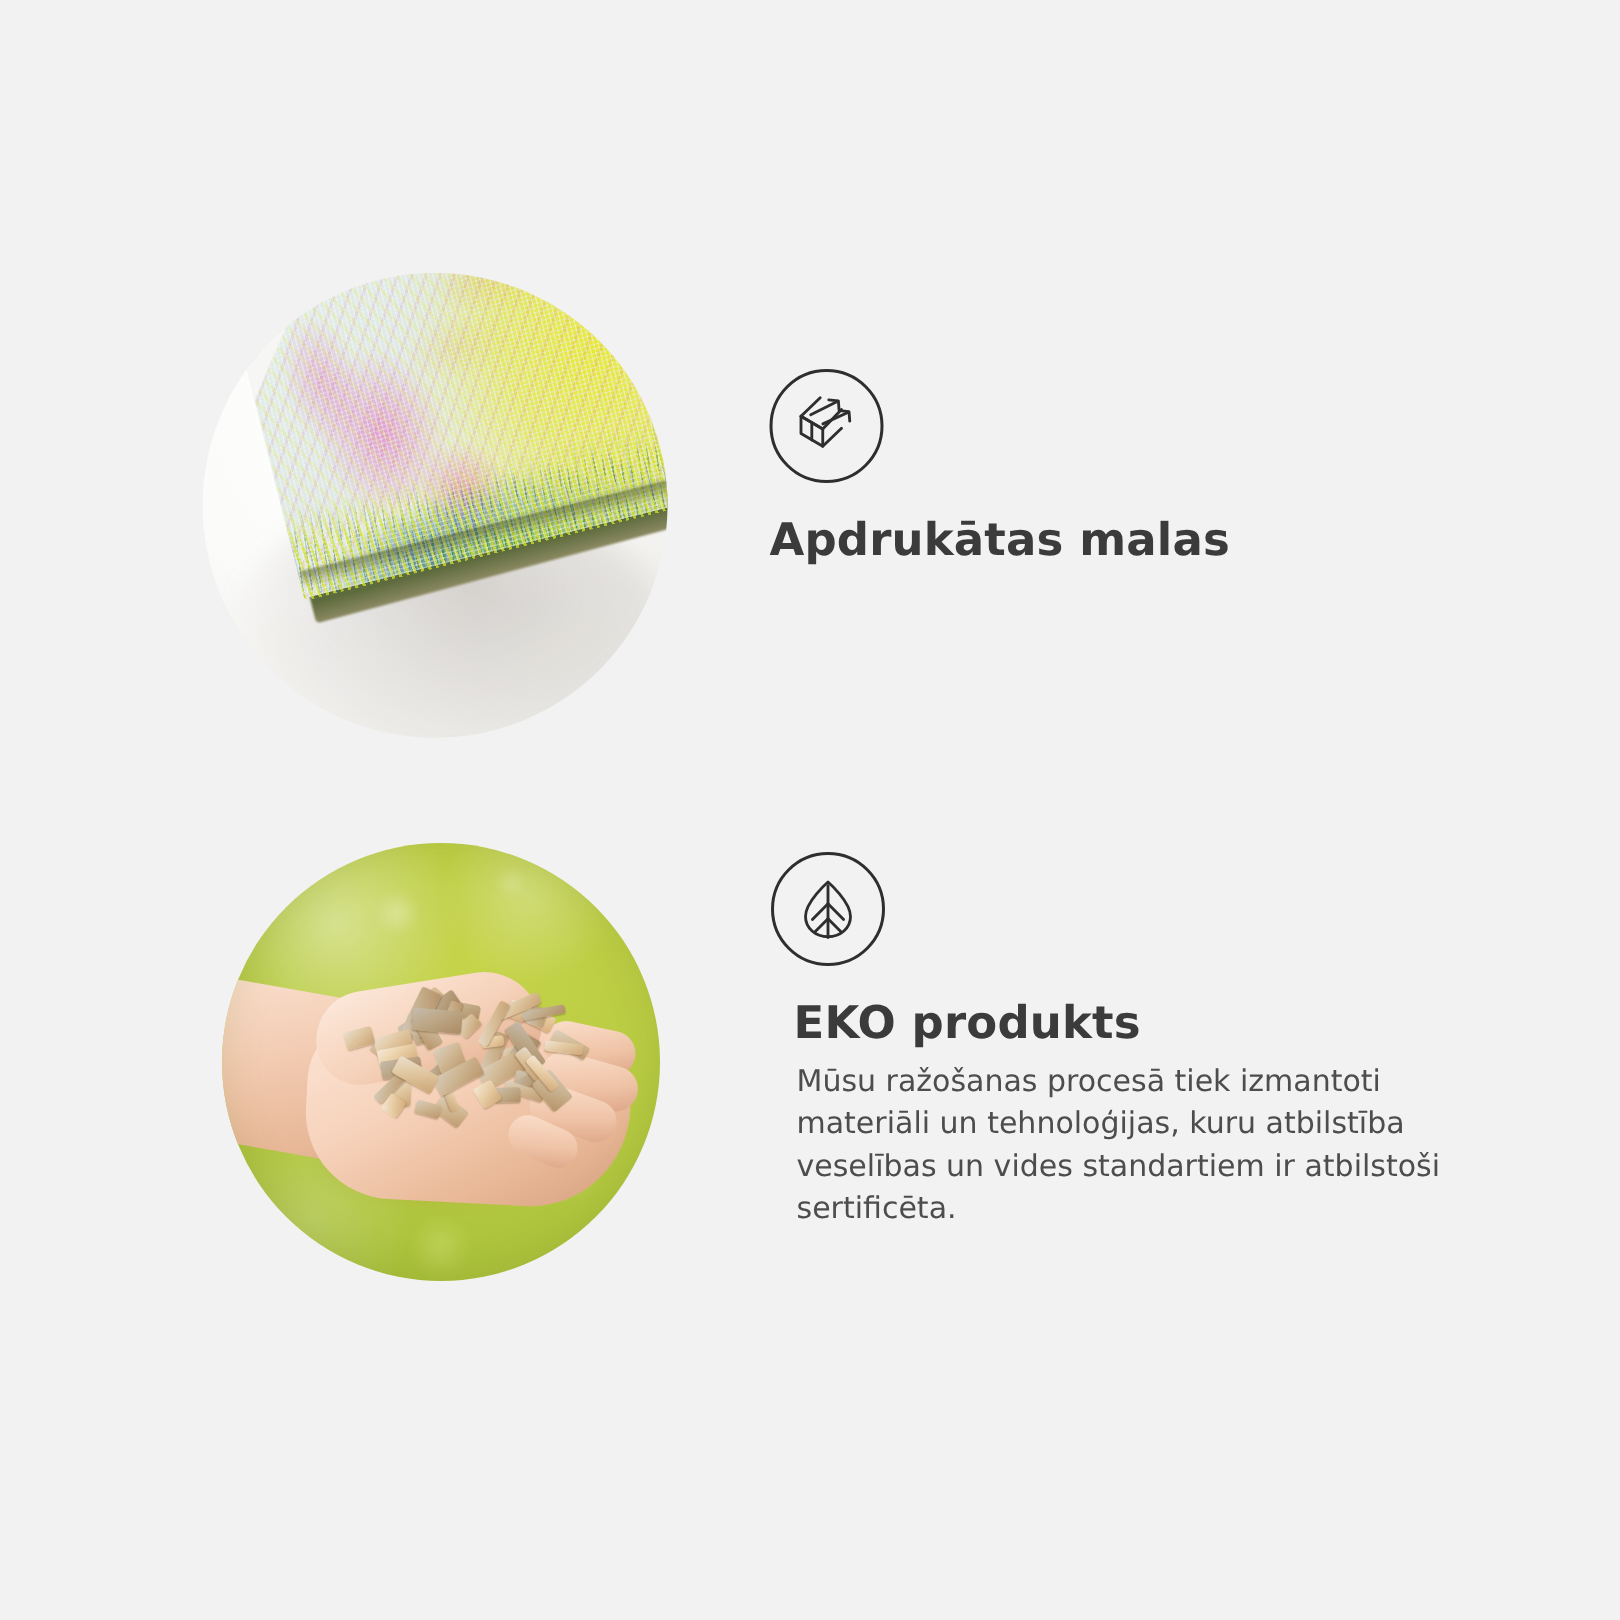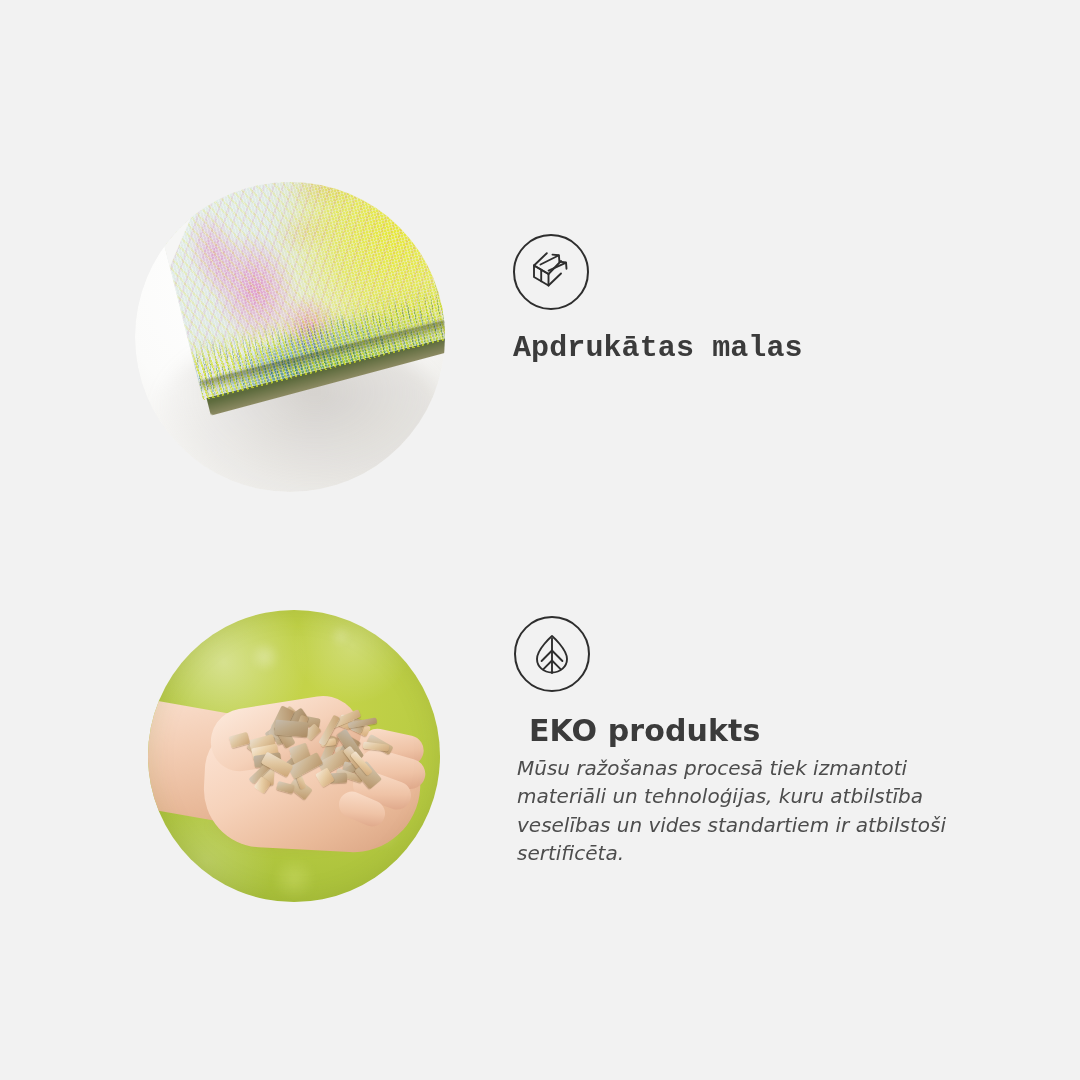--- a/index.html
+++ b/index.html
@@ -21,21 +21,21 @@
     background: #f2f2f2;
   }
 
   
   .feature {
     position: absolute;
     left: 0;
     width: 1080px;
   }
   #feature-printed-edges { top: 170px; height: 340px; }
-  #feature-eko          { top: 592px; height: 320px; }
+  #feature-eko          { top: 544px; height: 320px; }
 
   
   .media {
     position: absolute;
     border-radius: 50%;
     overflow: hidden;
   }
 
   
   #media-printed-edges {
@@ -258,21 +258,21 @@
     inset: 0;
     border-radius: 50%;
     box-shadow: inset 0 0 26px rgba(120,130,40,0.18);
   }
 
   
   .textcol {
     position: absolute;
     left: 513px;
   }
-  #text-printed-edges { top: 64px; width: 500px; font-family: Liberation Mono, monospace; }
+  #text-printed-edges { top: 76px; width: 500px; }
   #text-eko          { top: 24px; width: 500px; }
 
   .icon-badge {
     width: 76px;
     height: 76px;
     border-radius: 50%;
     border: 2px solid #2e2e2e;
     box-sizing: border-box;
     display: flex;
     align-items: center;
@@ -291,21 +291,21 @@
   }
   .feature-body {
     margin: 0;
     font-size: 20px;
     font-weight: 400;
     color: #4d4d4d;
     line-height: 1.43;
     max-width: 482px;
   }
   #text-eko .feature-title { margin-left: 16px; }
-  #text-eko .feature-body  { margin-left: 4px; max-width: 476px; font-style: italic; }
+  #text-eko .feature-body  { margin-left: 18px; max-width: 476px; }
 </style>
 </head>
 <body>
 
 <div class="page">
 
   <section class="feature" id="feature-printed-edges">
 
     <div class="media" id="media-printed-edges">
       <div class="disc-white"></div>

